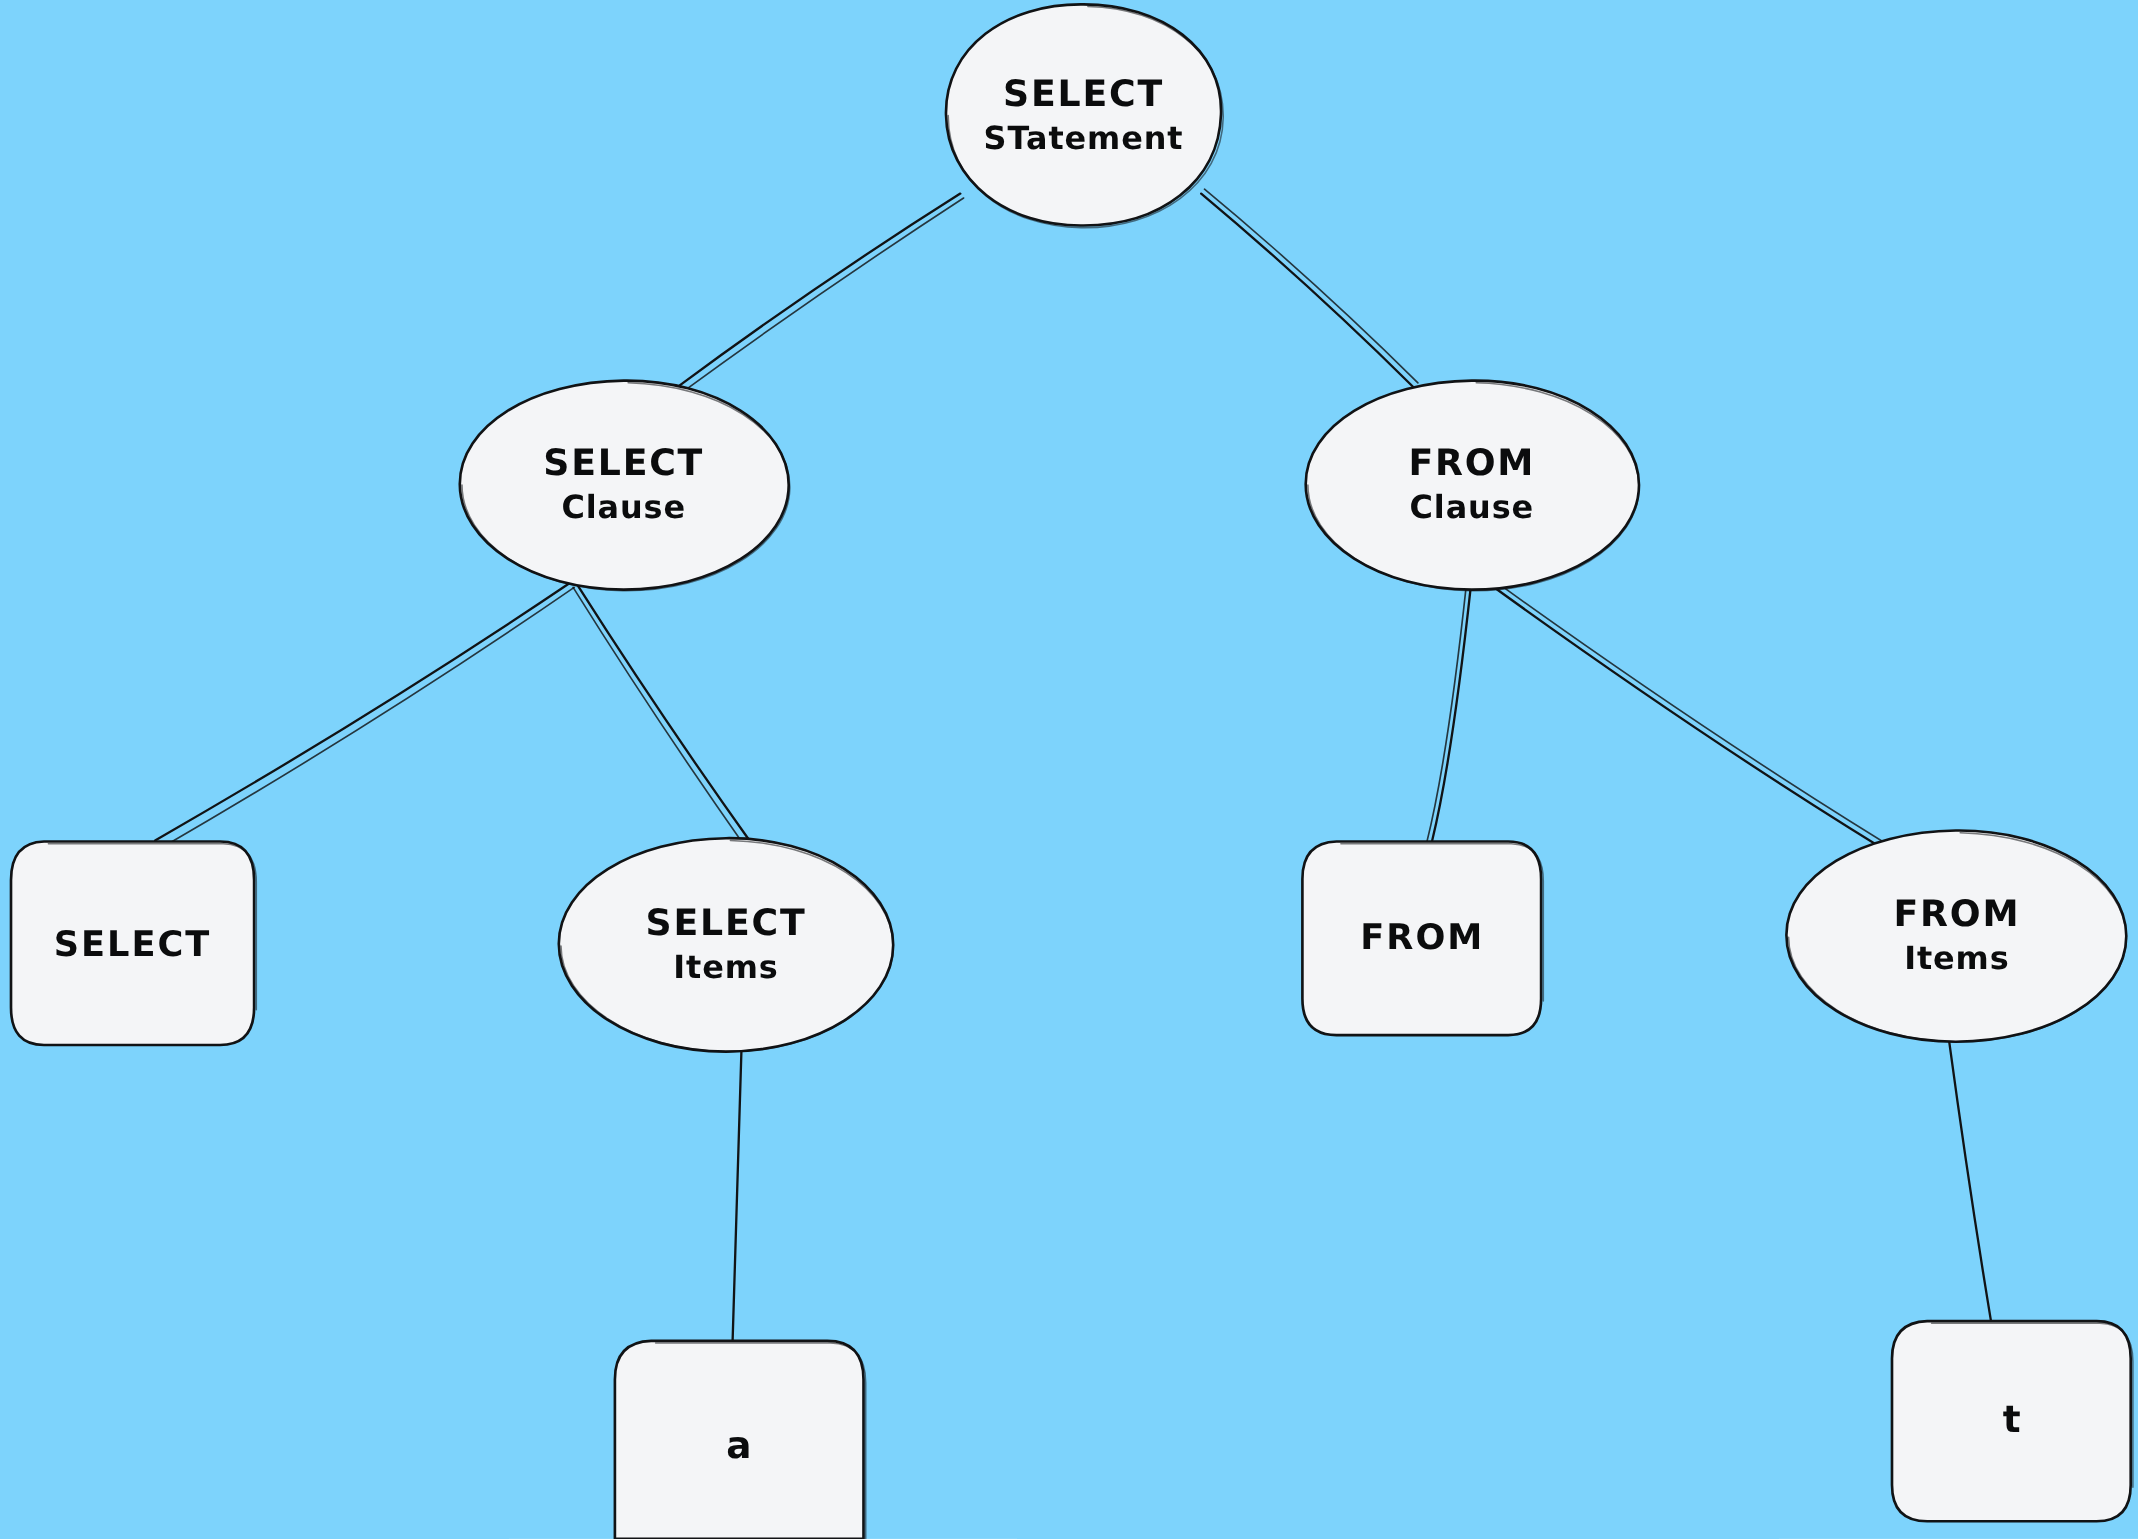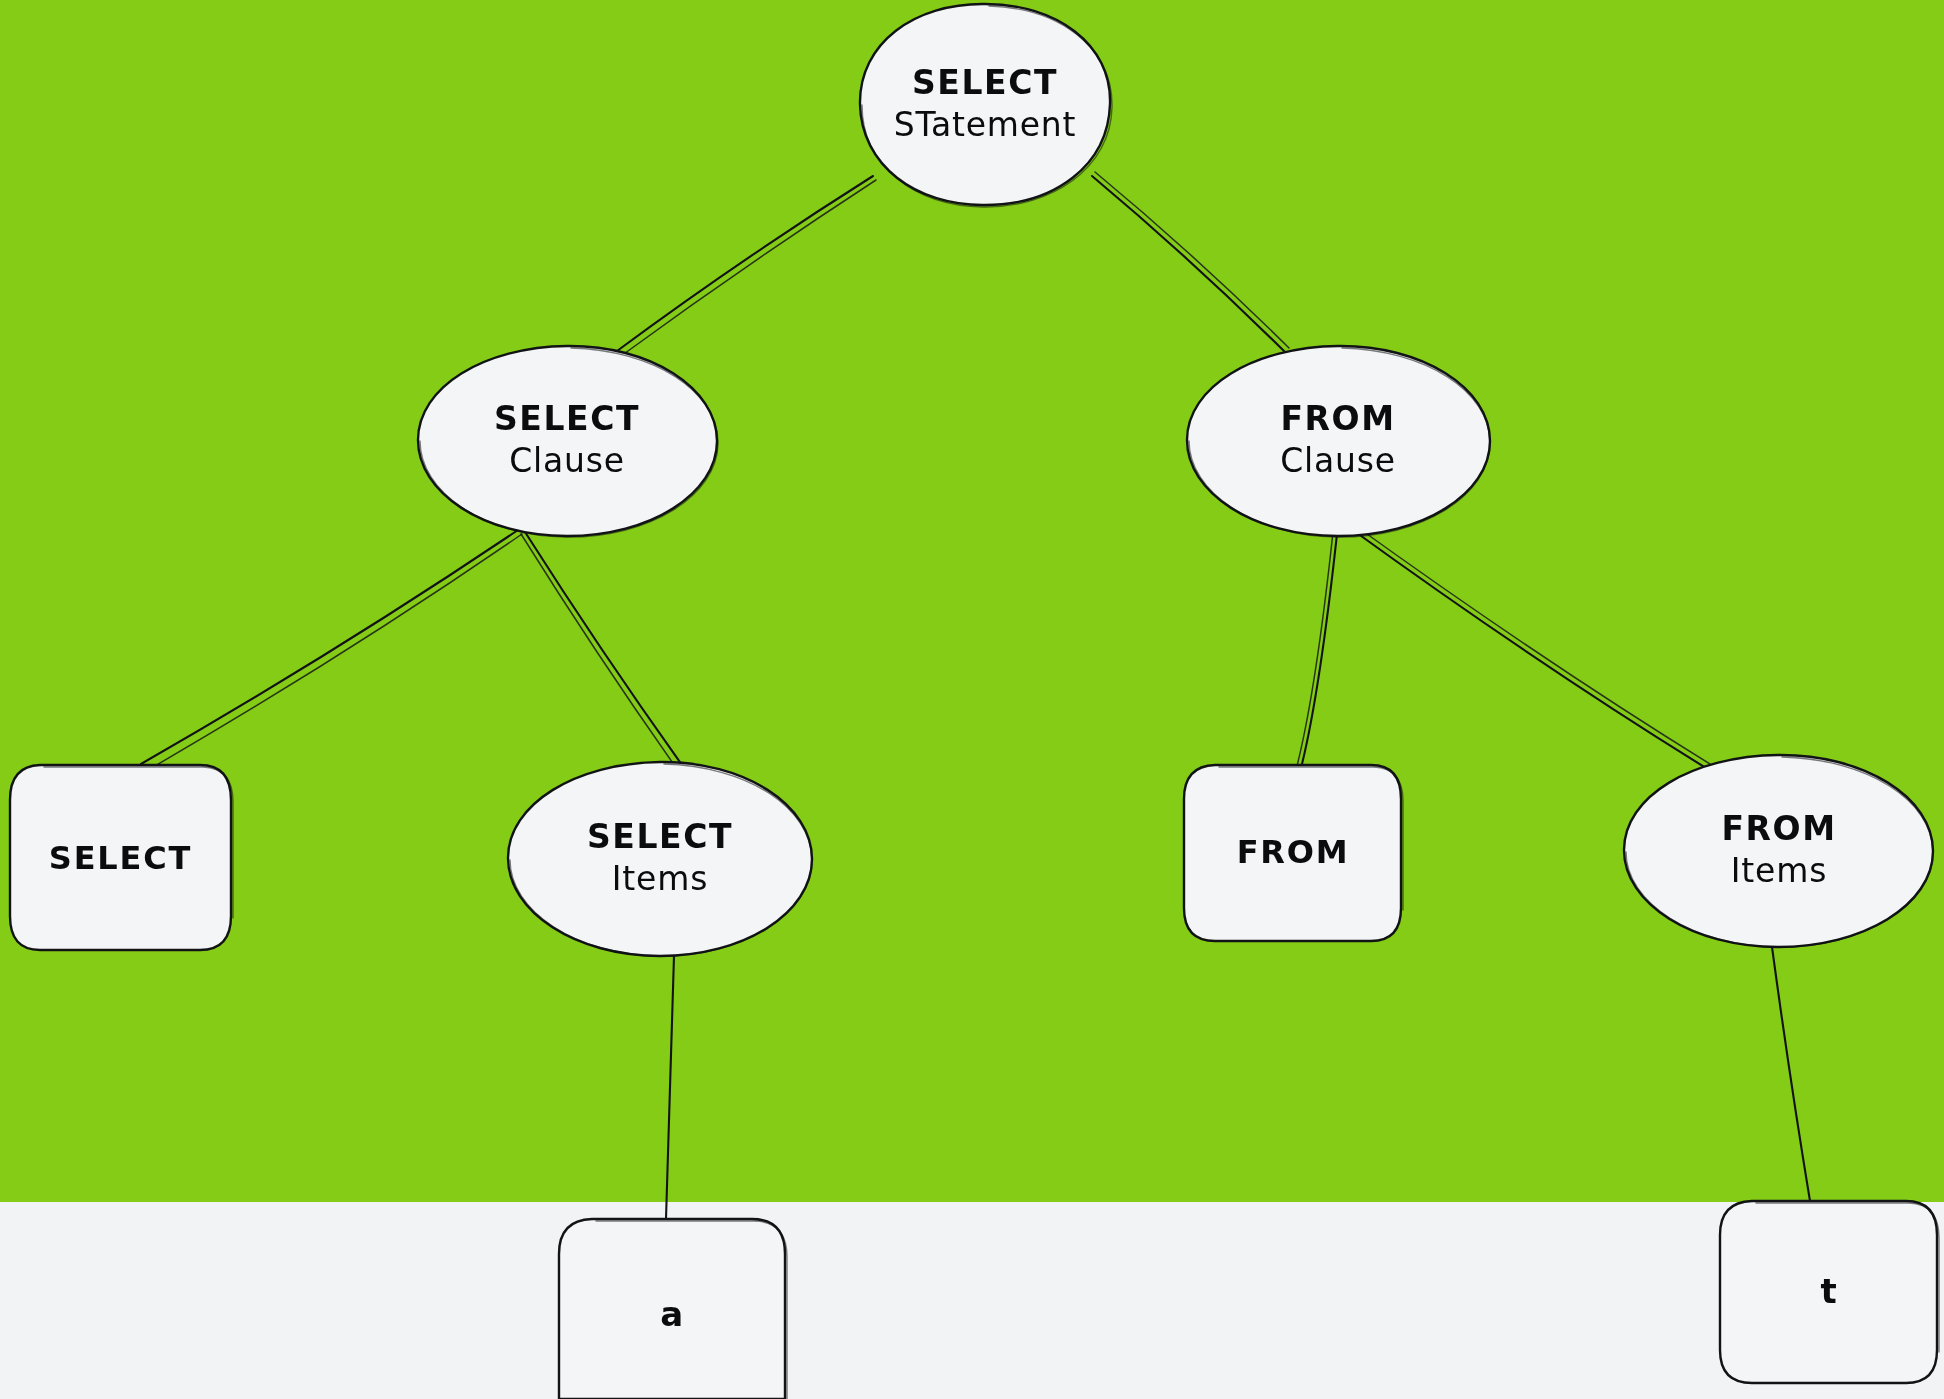--- a/index.html
+++ b/index.html
@@ -9,22 +9,22 @@
   }
   body {
     width: 1944px;
     height: 1399px;
     overflow: hidden;
     font-family: "DejaVu Sans", sans-serif;
   }
   #diagram-root {
     position: relative;
     width: 1944px;
-    height: 1202px;
-    background: #84cc16;
+    height: 1399px;
+    background: #7dd3fc;
   }
   svg.canvas {
     position: absolute;
     left: 0;
     top: 0;
     width: 1944px;
     height: 1399px;
   }
   .edge {
     fill: none;
@@ -60,22 +60,22 @@
     font-family: "DejaVu Sans", sans-serif;
     letter-spacing: 0.5px;
   }
   .node-label .line1 {
     font-size: 33px;
     font-weight: 600;
     line-height: 1.28;
     letter-spacing: 1.6px;
   }
   .node-label .line2 {
-    font-size: 33px;
-    font-weight: 400;
+    font-size: 29px;
+    font-weight: 700;
     line-height: 1.28;
     letter-spacing: 0.8px;
   }
   .node-label.single .line1 {
     font-size: 32px;
     letter-spacing: 1.8px;
   }
   .node-label.tiny .line1 {
     font-size: 34px;
     font-weight: 600;

